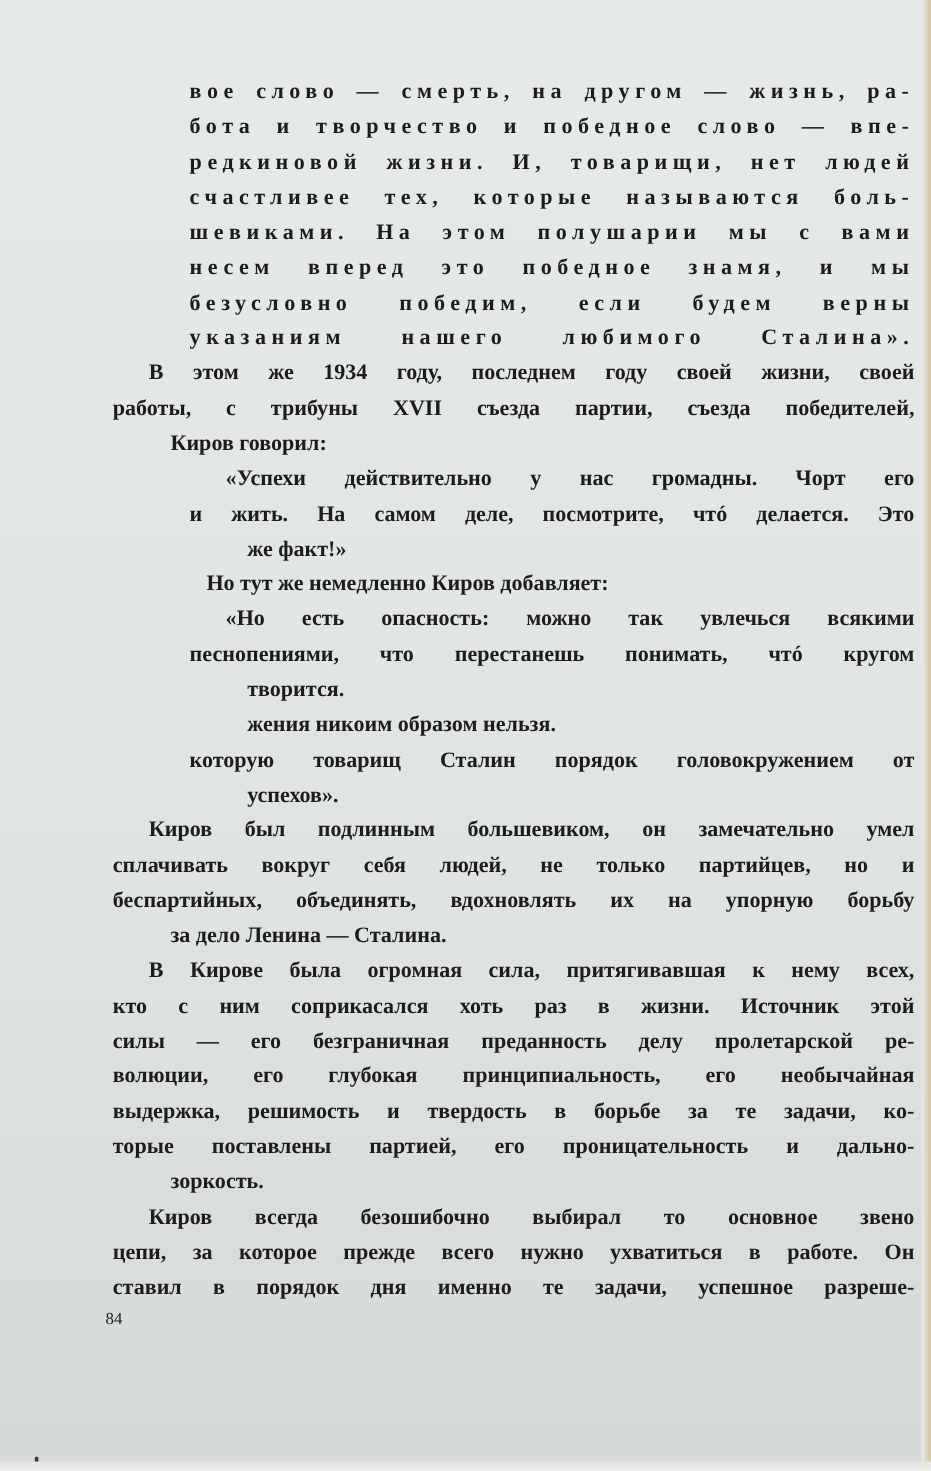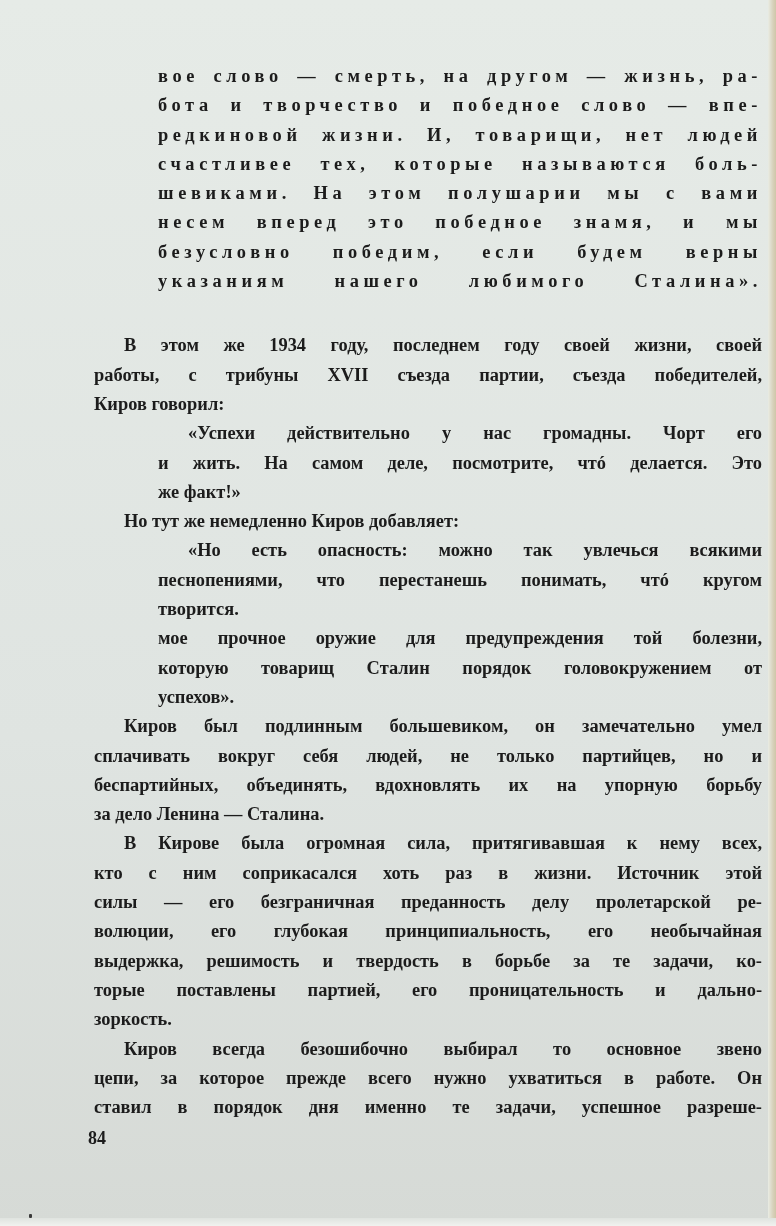--- a/index.html
+++ b/index.html
@@ -19,27 +19,27 @@
     background: linear-gradient(180deg, #dfe3df, #f1f2ef);
   }
   .speck { position: absolute; width: 3px; height: 4px; background: #3a3a3a; border-radius: 1px; }
   .text-col {
     position: absolute; left: 94px; top: 62px; width: 668px;
     font-size: 18.4px; line-height: 29.3px;
     font-family: "Liberation Serif", "DejaVu Serif", serif;
     font-weight: bold;
   }
   .line { display: block; white-space: nowrap; text-align: justify; text-align-last: justify; height: 29.3px; }
-  .line.last { text-align-last: left; }
+  .line.last { text-align-last: left; margin-left: 48px; }
   .spaced { letter-spacing: 4.6px; font-weight: bold; }
   .q1 { padding-left: 64px; }
   .q2 { padding-left: 64px; }
   .q2 .line { font-weight: bold; }
   .page-number {
-    position: absolute; left: 88px; top: 1128px; font-size: 18px; font-weight: bold;
+    position: absolute; left: 88px; top: 1092px; font-size: 14px; font-weight: normal;
     font-family: "Liberation Serif", serif;
   }
 </style>
 </head>
 <body>
 
 <div class="page-edge"></div>
 <div class="page-bottom-edge"></div>
 <div class="speck" style="left:29px;top:1214px;"></div>
 
@@ -50,40 +50,40 @@
     <span class="line">бота и творчество и победное слово — впе-</span>
     <span class="line">редкиновой жизни. И, товарищи, нет людей</span>
     <span class="line">счастливее тех, которые называются боль-</span>
     <span class="line">шевиками. На этом полушарии мы с вами</span>
     <span class="line">несем вперед это победное знамя, и мы</span>
     <span class="line">безусловно победим, если будем верны</span>
     <span class="line">указаниям нашего любимого Сталина».</span>
   </div>
 
   <div>
-    <span class="line" style="padding-left:30px;margin-top:35px;">В этом же 1934 году, последнем году своей жизни, своей</span>
+    <span class="line" style="padding-left:30px;">В этом же 1934 году, последнем году своей жизни, своей</span>
     <span class="line">работы, с трибуны XVII съезда партии, съезда победителей,</span>
     <span class="line last">Киров говорил:</span>
   </div>
 
   <div class="q2">
     <span class="line" style="padding-left:30px;">«Успехи действительно у нас громадны. Чорт его</span>
     <span class="line">и жить. На самом деле, посмотрите, чтó делается. Это</span>
     <span class="line last">же факт!»</span>
   </div>
 
   <div>
     <span class="line last" style="padding-left:30px;">Но тут же немедленно Киров добавляет:</span>
   </div>
 
   <div class="q2">
     <span class="line" style="padding-left:30px;">«Но есть опасность: можно так увлечься всякими</span>
     <span class="line">песнопениями, что перестанешь понимать, чтó кругом</span>
     <span class="line last">творится.</span>
-    <span class="line">мое прочное оружие для предупреждения той болезни,</span>
+    <span class="line last">жения никоим образом нельзя.</span>
     <span class="line">которую товарищ Сталин порядок головокружением от</span>
     <span class="line last">успехов».</span>
   </div>
 
   <div>
     <span class="line" style="padding-left:30px;">Киров был подлинным большевиком, он замечательно умел</span>
     <span class="line">сплачивать вокруг себя людей, не только партийцев, но и</span>
     <span class="line">беспартийных, объединять, вдохновлять их на упорную борьбу</span>
     <span class="line last">за дело Ленина — Сталина.</span>
   </div>

